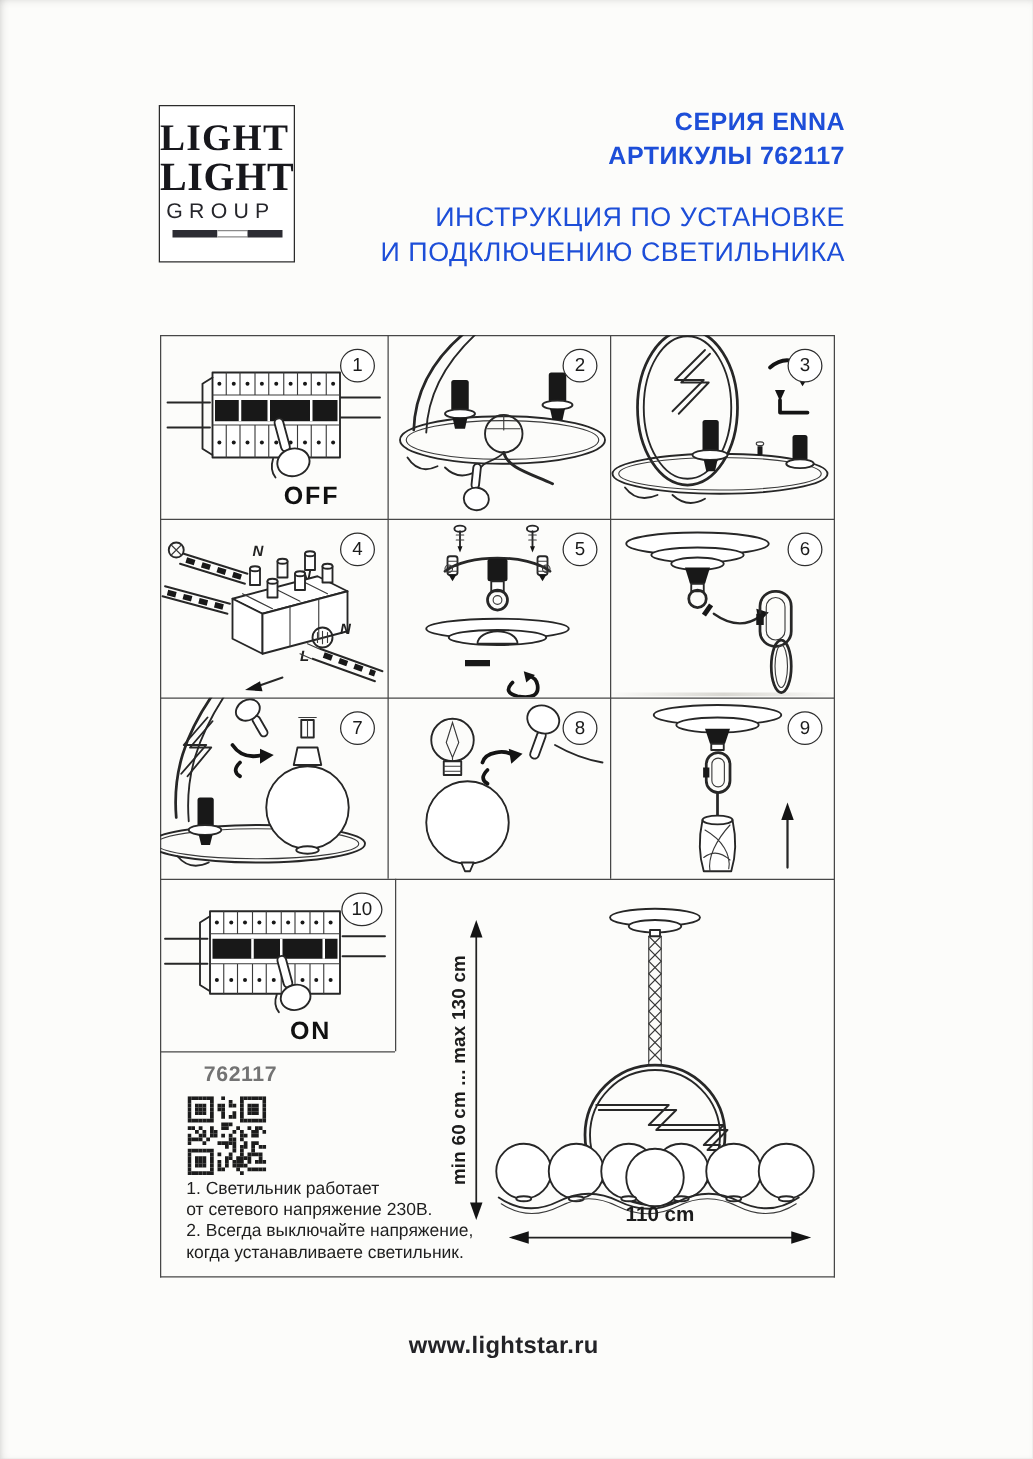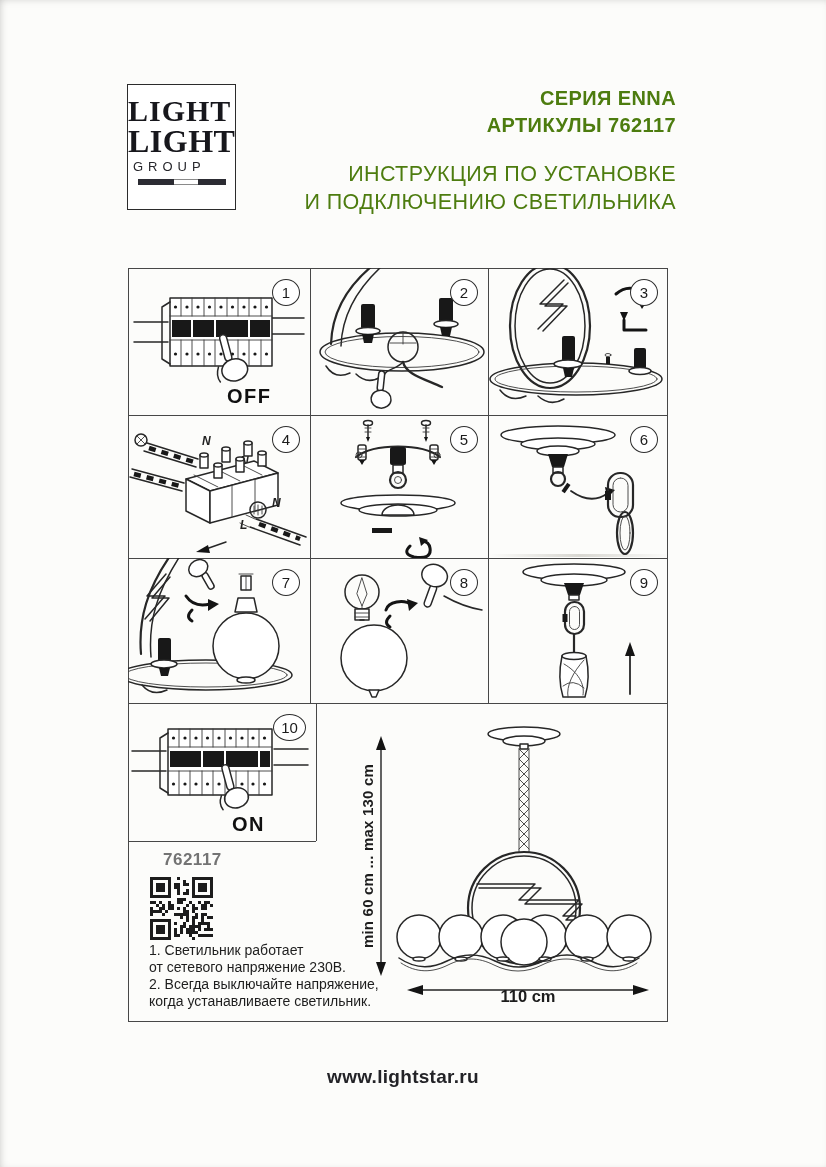--- a/index.html
+++ b/index.html
@@ -6,29 +6,29 @@
   .page{position:relative;width:826px;height:1167px;background:#fcfcfa;overflow:hidden;
         font-family:"Liberation Sans",sans-serif;color:#1c1c1c;
         box-shadow:inset 4px 0 8px -4px rgba(0,0,0,.18), inset 0 4px 8px -4px rgba(0,0,0,.10);}
 
   
   .logo{position:absolute;left:127px;top:84px;width:109px;height:126px;border:1.6px solid #2b2b2b;
         box-sizing:border-box;text-align:left;background:#fff;}
   .logo .l1,.logo .l2{font-family:"Liberation Serif",serif;font-weight:bold;color:#17171c;}
   .logo .l1{font-size:30px;line-height:30px;margin-top:11px;letter-spacing:1px;}
   .logo .l2{font-size:32px;line-height:30px;letter-spacing:0.5px;}
-  .logo .l3{font-size:13px;letter-spacing:5px;padding-left:5px;margin-top:3px;color:#26262b;}
+  .logo .l3{font-size:17px;letter-spacing:5px;padding-left:5px;margin-top:3px;color:#26262b;}
   .logo .bar{margin:5px auto 0;width:88px;height:6px;display:flex;}
   .logo .bar i{display:block;height:100%;}
   .logo .bar .b1{width:36px;background:#2c2c33;}
   .logo .bar .b2{width:24px;background:#fff;border-top:1px solid #8a8a8a;border-bottom:1px solid #8a8a8a;box-sizing:border-box;}
   .logo .bar .b3{width:28px;background:#2c2c33;}
 
   
-  .hdr{position:absolute;top:85px;right:150px;text-align:right;color:#4d7c0f;}
+  .hdr{position:absolute;top:85px;right:150px;text-align:right;color:#1d4ed8;}
   .hdr .h1{font-size:20px;font-weight:bold;line-height:27px;letter-spacing:.4px;}
   .hdr .title{margin-top:22px;font-size:21.5px;font-weight:normal;line-height:27.5px;letter-spacing:.4px;}
 
   
   .hline,.vline{position:absolute;background:#474747;}
   .hline{height:1.3px;}
   .vline{width:1.3px;}
 
   .panel{position:absolute;overflow:hidden;}
   .panel svg{position:absolute;left:0;top:0;}
@@ -52,21 +52,21 @@
   
   .art{position:absolute;left:163px;top:850px;font-size:17px;font-weight:bold;letter-spacing:.5px;color:#737373;}
   .qr{position:absolute;left:150px;top:877px;width:63px;height:63px;}
   .notes{position:absolute;left:149px;top:942px;font-size:14px;line-height:17px;color:#1e1e1e;}
   .notes div{white-space:nowrap;}
 
   
   .draw{position:absolute;left:355px;top:712px;}
   .dimv{position:absolute;left:267px;top:848px;width:200px;height:16px;text-align:center;
         transform:rotate(-90deg);font-size:15px;font-weight:bold;letter-spacing:.2px;color:#1c1c1c;}
-  .dimh{position:absolute;left:478px;top:963px;width:100px;text-align:center;font-size:16.5px;font-weight:bold;color:#1c1c1c;margin-top:24px;}
+  .dimh{position:absolute;left:478px;top:963px;width:100px;text-align:center;font-size:16.5px;font-weight:bold;color:#1c1c1c;}
 
   .footer{position:absolute;left:0;top:1066px;width:806px;text-align:center;
           font-size:19px;font-weight:bold;letter-spacing:.3px;color:#232327;}
 
   .streak{position:absolute;left:488px;top:554px;width:182px;height:3px;
           background:linear-gradient(90deg,transparent,rgba(125,120,105,.28),transparent);}
 </style>
 </head>
 <body>
 

